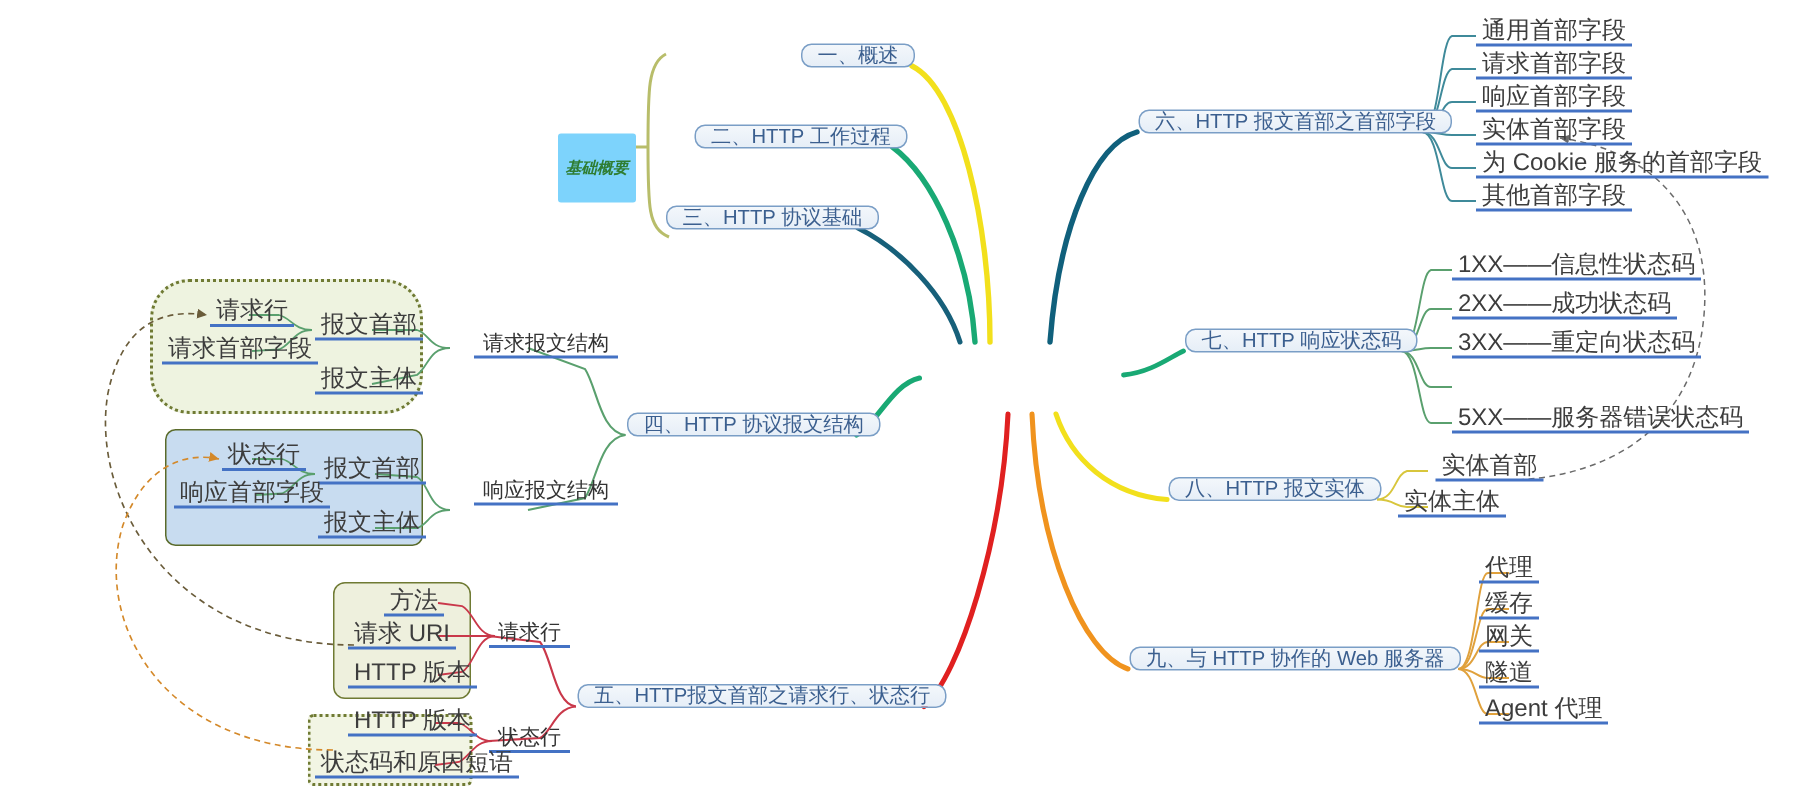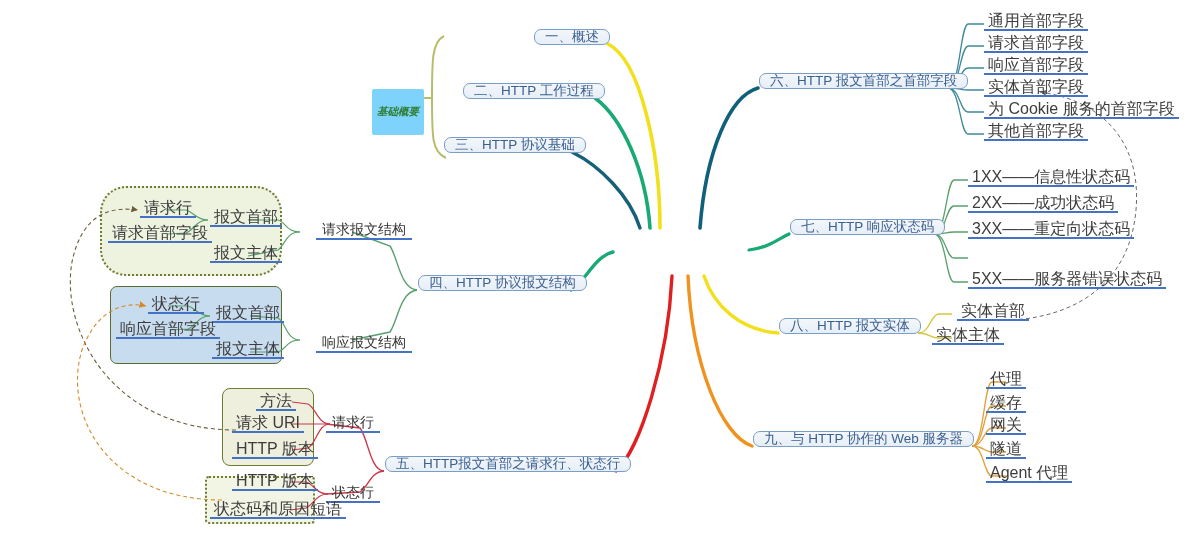--- a/index.html
+++ b/index.html
@@ -182,21 +182,21 @@
   <div class="node mainnode" style="left:759px;top:73px;">六、HTTP 报文首部之首部字段</div>
 
   <div class="node mainnode" style="left:385px;top:456px;">五、HTTP报文首部之请求行、状态行</div>
   <div class="node mainnode" style="left:790px;top:219px;">七、HTTP 响应状态码</div>
   <div class="node mainnode" style="left:779px;top:318px;">八、HTTP 报文实体</div>
   <div class="node mainnode" style="left:753px;top:431px;">九、与 HTTP 协作的 Web 服务器</div>
 
   <div class="node" style="left:316px;top:220px;">
     <span class="midlabel">请求报文结构</span>
   </div>
-  <div class="node" style="left:316px;top:333px;text-align:center;">
+  <div class="node" style="left:316px;top:318px;text-align:center;">
     <span class="midlabel">响应报文结构</span>
   </div>
 
   <div class="node" style="left:210px;top:208px;">
     <span class="leaf">报文首部</span>
   </div>
   <div class="node" style="left:210px;top:244px;">
     <span class="leaf">报文主体</span>
   </div>
   <div class="node" style="left:212px;top:304px;">

